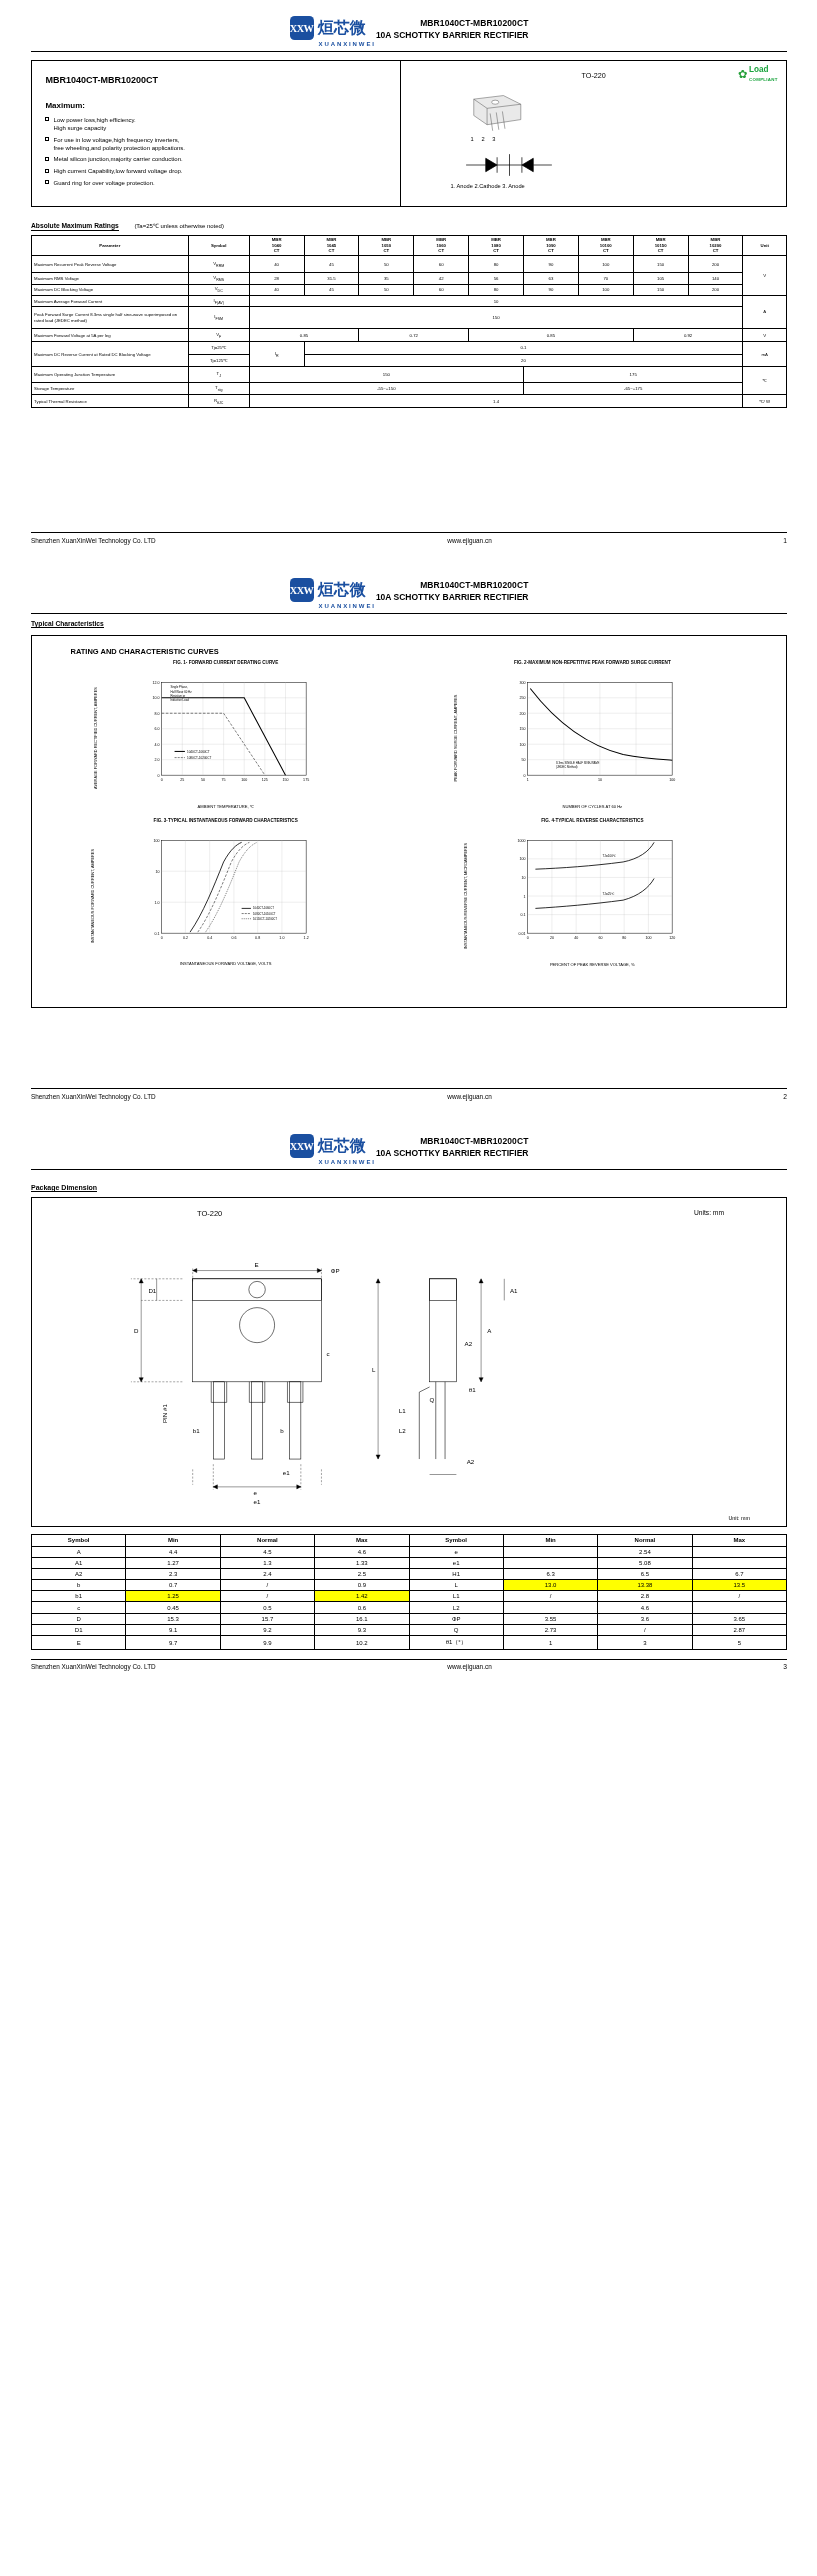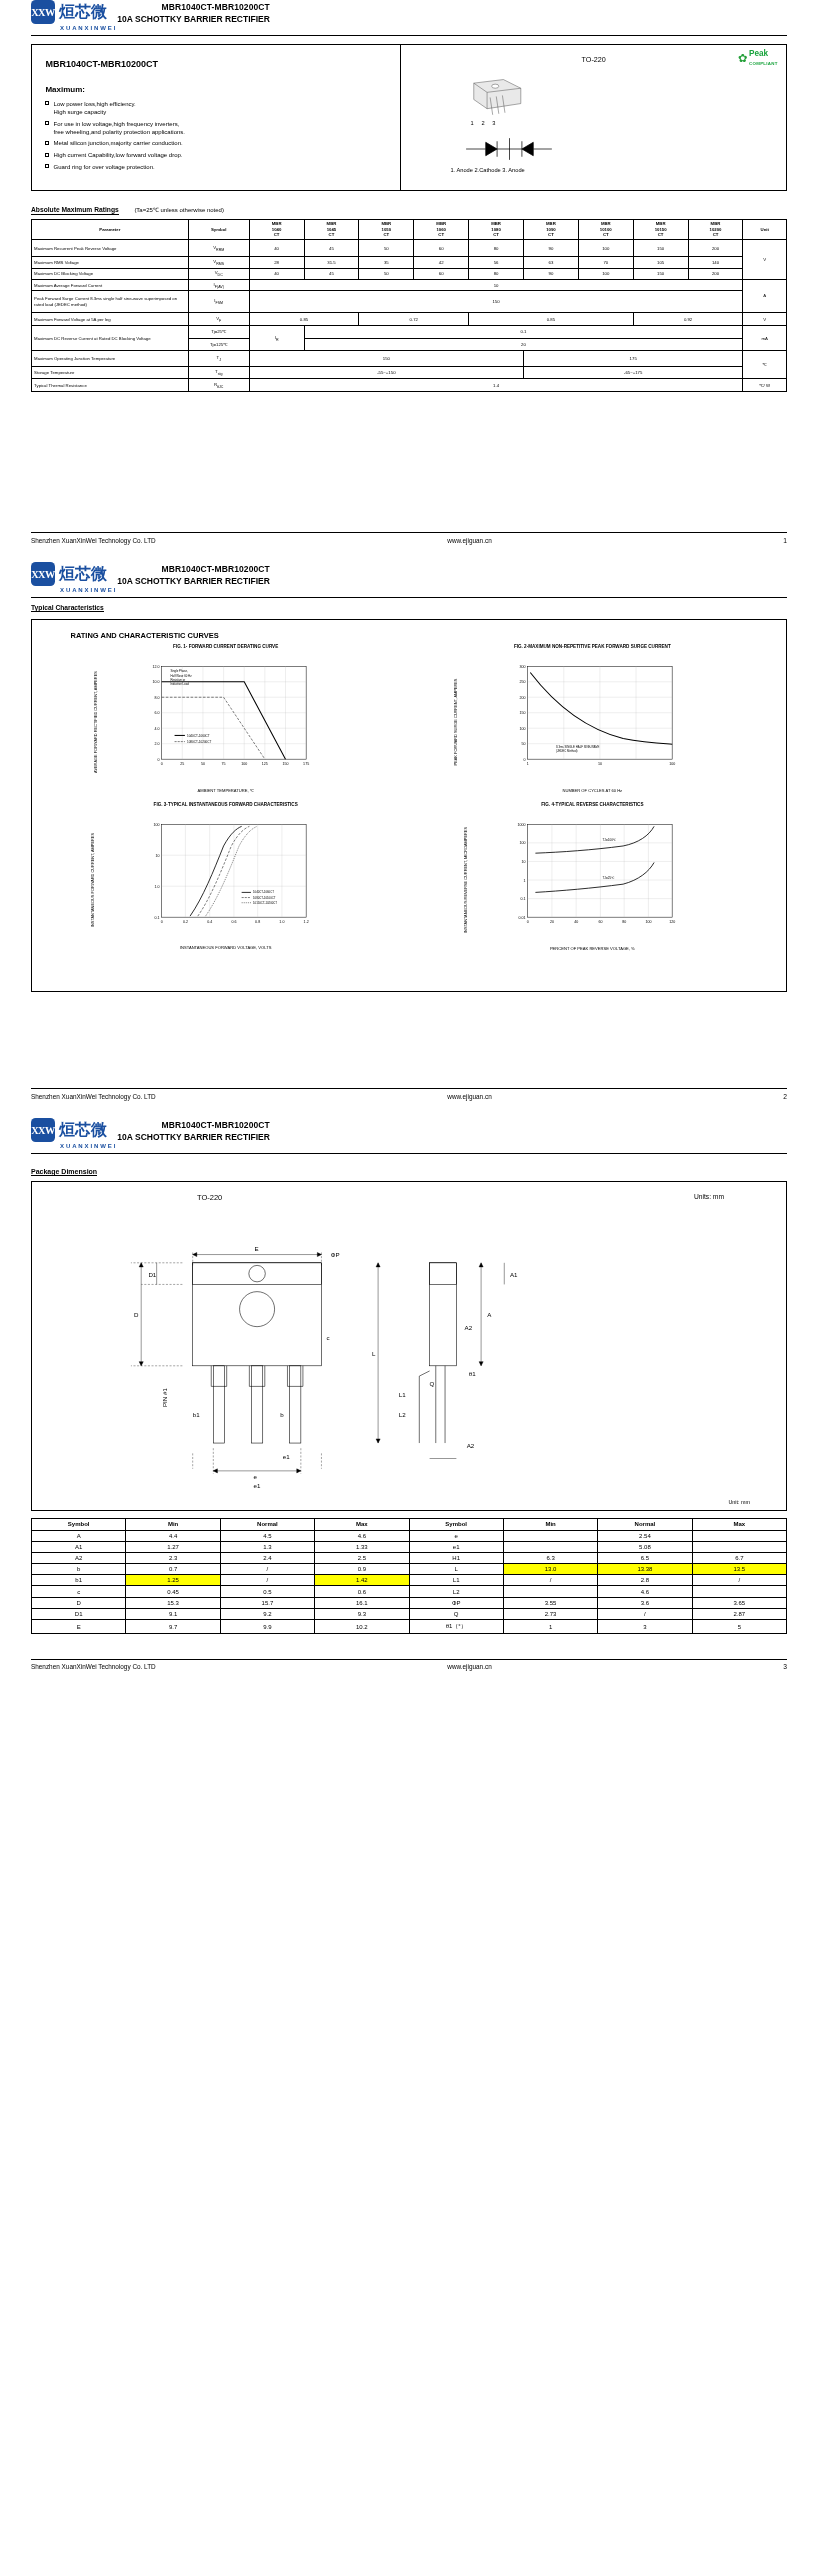--- a/index.html
+++ b/index.html
@@ -17,22 +17,22 @@
     padding: 0 31px;
   }
   .page-1 { height: 562px; }
   .page-2 { height: 556px; }
   .page-3 { height: 562px; }
 
   
   .hdr {
     display: flex;
     align-items: flex-start;
-    justify-content: flex-start;
-    padding-top: 0;
+    justify-content: center;
+    padding-top: 16px;
   }
   .logo-wrap { display:flex; align-items:center; }
   .logo-badge {
     width: 24px; height: 24px; border-radius: 4.6px;
     background: #1a4fa0;
     color: #fff;
     font-weight: bold;
     font-size: 10.3px;
     display:flex; align-items:center; justify-content:center;
     letter-spacing: -0.5px;
@@ -212,21 +212,21 @@
           <span class="box"></span>
           <span>Guard ring for over voltage protection.</span>
         </div>
       </div>
     </div>
 
     <div class="topbox-right">
       <div class="rohs">
         <span class="rohs-leaf">✿</span>
         <span class="rohs-txt">
-          <span class="r1">Peak</span><br>
+          <span class="r1">Load</span><br>
           <span class="r2">COMPLIANT</span>
         </span>
       </div>
       <div class="to220-label">TO-220</div>
 
       <div class="pkg-draw">
         <svg width="88" height="46" viewBox="0 0 170 90">
           <g fill="none" stroke="#555" stroke-width="1">
             <path d="M20,12 L78,5 L112,22 L112,52 L46,62 L20,44 Z" fill="#e9e9e9"></path>
             <path d="M20,12 L46,30 L112,22"></path>

